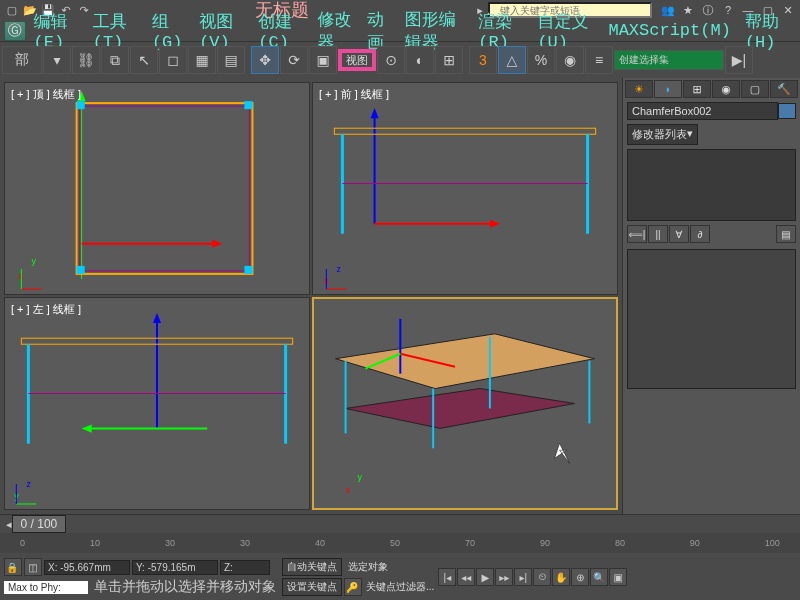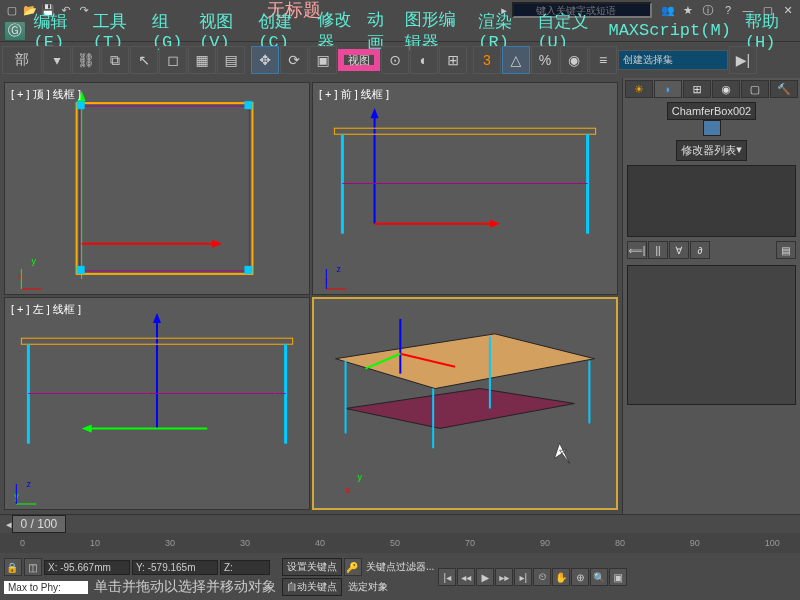--- a/index.html
+++ b/index.html
@@ -1,43 +1,43 @@
 <!DOCTYPE html>
 <html><head>
 <meta charset="utf-8">
 <style>
 * { margin: 0; padding: 0; box-sizing: border-box; font-family: "Microsoft YaHei", Arial, sans-serif; }
 body { background: #4a4a4a; width: 800px; height: 600px; overflow: hidden; font-size: 11px; color: #ddd; position: relative; }
 .titlebar { height: 20px; background: #4a4a4a; display: flex; align-items: center; padding: 0 4px; }
 .titlebar .title-icons { display: flex; gap: 2px; }
 .titlebar .ticon { width: 16px; height: 16px; display: flex; align-items: center; justify-content: center; color: #ccc; }
 .titlebar .title { flex: 1; text-align: center; color: #fca5a5; font-size: 18px; }
-.titlebar .search { width: 140px; height: 16px; background: #0f172a; color: #888; padding: 0 22px; font-size: 10px; }
+.titlebar .search { width: 164px; height: 16px; background: #fef9c3; color: #888; padding: 0 10px; font-size: 10px; }
 .titlebar .right-icons { display: flex; gap: 4px; margin-left: 8px; }
 .menubar { height: 22px; background: #4a4a4a; border-bottom: 1px solid #333; display: flex; align-items: center; padding: 0 4px; gap: 2px; }
 .menubar .logo2 { width: 30px; height: 20px; background: linear-gradient(#5a8a7a,#3a7a6a); border: 1px solid #2a5a4a; border-radius: 2px; display: flex; align-items: center; justify-content: center; font-size: 14px; }
 .menubar .mitem { color: #5eead4; padding: 2px 6px; font-size: 17px; font-family: Liberation Mono, monospace; }
 .toolbar { height: 36px; background: #4a4a4a; display: flex; align-items: center; padding: 0 2px; gap: 1px; }
 .toolbar .tbtn { width: 28px; height: 28px; border: 1px solid #555; display: flex; align-items: center; justify-content: center; color: #ccc; font-size: 14px; background: #4a4a4a; }
 .toolbar .tbtn.blue { border-color: #3a7aaa; background: #4a5a6a; }
 .toolbar .sep { width: 4px; }
-.toolbar .viewlabel { padding: 0 4px; color: #ddd; border: 6px solid #ec4899; height: 22px; display: flex; align-items: center; }
-.toolbar .seldrop { width: 110px; height: 20px; background: #0c4a6e; border: 1px solid #555; color: #ccc; padding: 0 4px; font-size: 10px; display: flex; align-items: center; }
+.toolbar .viewlabel { padding: 0 4px; color: #ddd; border: 4px solid #ec4899; height: 22px; display: flex; align-items: center; }
+.toolbar .seldrop { width: 110px; height: 20px; background: #15803d; border: 1px solid #555; color: #ccc; padding: 0 4px; font-size: 10px; display: flex; align-items: center; }
 .main { display: flex; height: 436px; }
 .viewports { flex: 1; background: #4a4a4a; display: grid; grid-template: 1fr 1fr / 1fr 1fr; gap: 2px; padding: 4px; }
 .viewport { background: #5a5a5a; border: 1px solid #333; position: relative; overflow: hidden; }
 .viewport.active { border: 2px solid #d4a838; }
 .viewport .vlabel { position: absolute; top: 4px; left: 6px; color: #fff; font-size: 11px; z-index: 2; }
 .viewport.active .vlabel { color: #ddd; }
 .viewport svg { width: 100%; height: 100%; }
 .cmdpanel { width: 178px; background: #555; border-left: 1px solid #333; }
 .cmdpanel .tabs { height: 22px; display: flex; gap: 1px; padding: 2px; }
 .cmdpanel .tab { flex: 1; background: #444; border: 1px solid #333; display: flex; align-items: center; justify-content: center; }
 .cmdpanel .tab.active { background: #5a5a5a; }
-.cmdpanel .row { display: flex; align-items: center; padding: 2px 4px; gap: 0; flex-direction: column; }
+.cmdpanel .row { display: flex; align-items: center; padding: 2px 4px; gap: 0; }
 .cmdpanel .namebox { flex: 1; background: #3a3a3a; border: 1px solid #222; padding: 2px 4px; color: #ddd; font-size: 11px; }
 .cmdpanel .colorbox { width: 18px; height: 16px; background: #4a7aaa; border: 1px solid #222; }
 .cmdpanel .modlist { background: #3a3a3a; border: 1px solid #222; padding: 2px 4px; color: #ddd; font-size: 11px; display: flex; justify-content: space-between; }
 .cmdpanel .stack { height: 72px; background: #3a3a3a; border: 1px solid #222; margin: 2px 4px; }
 .cmdpanel .stackbtns { display: flex; padding: 2px 4px; gap: 1px; }
 .cmdpanel .sbtn { width: 20px; height: 18px; background: #555; border: 1px solid #333; font-size: 10px; display: flex; align-items: center; justify-content: center; }
 .cmdpanel .params { height: 140px; background: #444; border: 1px solid #222; margin: 4px; }
 .timeline { height: 40px; background: #4a4a4a; border-top: 1px solid #333; }
 .timeline .slider { height: 18px; display: flex; align-items: center; padding: 0 6px; }
 .timeline .slidebox { background: #666; border: 1px solid #222; padding: 1px 8px; font-size: 12px; color: #ddd; }
@@ -263,27 +263,27 @@
       <div class="coord">Y: -579.165m</div>
       <div class="coord" style="width:50px">Z:</div>
     </div>
     <div class="sb-row">
       <div class="maxscript">Max to Phy:</div>
       <div class="msg">单击并拖动以选择并移动对象</div>
     </div>
   </div>
   <div style="display:flex;flex-direction:column;gap:2px;font-size:10px">
     <div class="sb-row">
+      <div style="background:#444;padding:1px 4px;border:1px solid #222">自动关键点</div>
+      <div style="padding:1px 4px">选定对象</div>
+    </div>
+    <div class="sb-row">
       <div style="background:#444;padding:1px 4px;border:1px solid #222">设置关键点</div>
       <div class="pbtn">🔑</div>
       <div style="padding:1px 2px">关键点过滤器...</div>
-    </div>
-    <div class="sb-row">
-      <div style="background:#444;padding:1px 4px;border:1px solid #222">自动关键点</div>
-      <div style="padding:1px 4px">选定对象</div>
     </div>
   </div>
   <div style="display:flex;gap:1px">
     <div class="pbtn">|◂</div>
     <div class="pbtn">◂◂</div>
     <div class="pbtn">▶</div>
     <div class="pbtn">▸▸</div>
     <div class="pbtn">▸|</div>
     <div class="pbtn">⏲</div>
     <div class="pbtn">✋</div>

